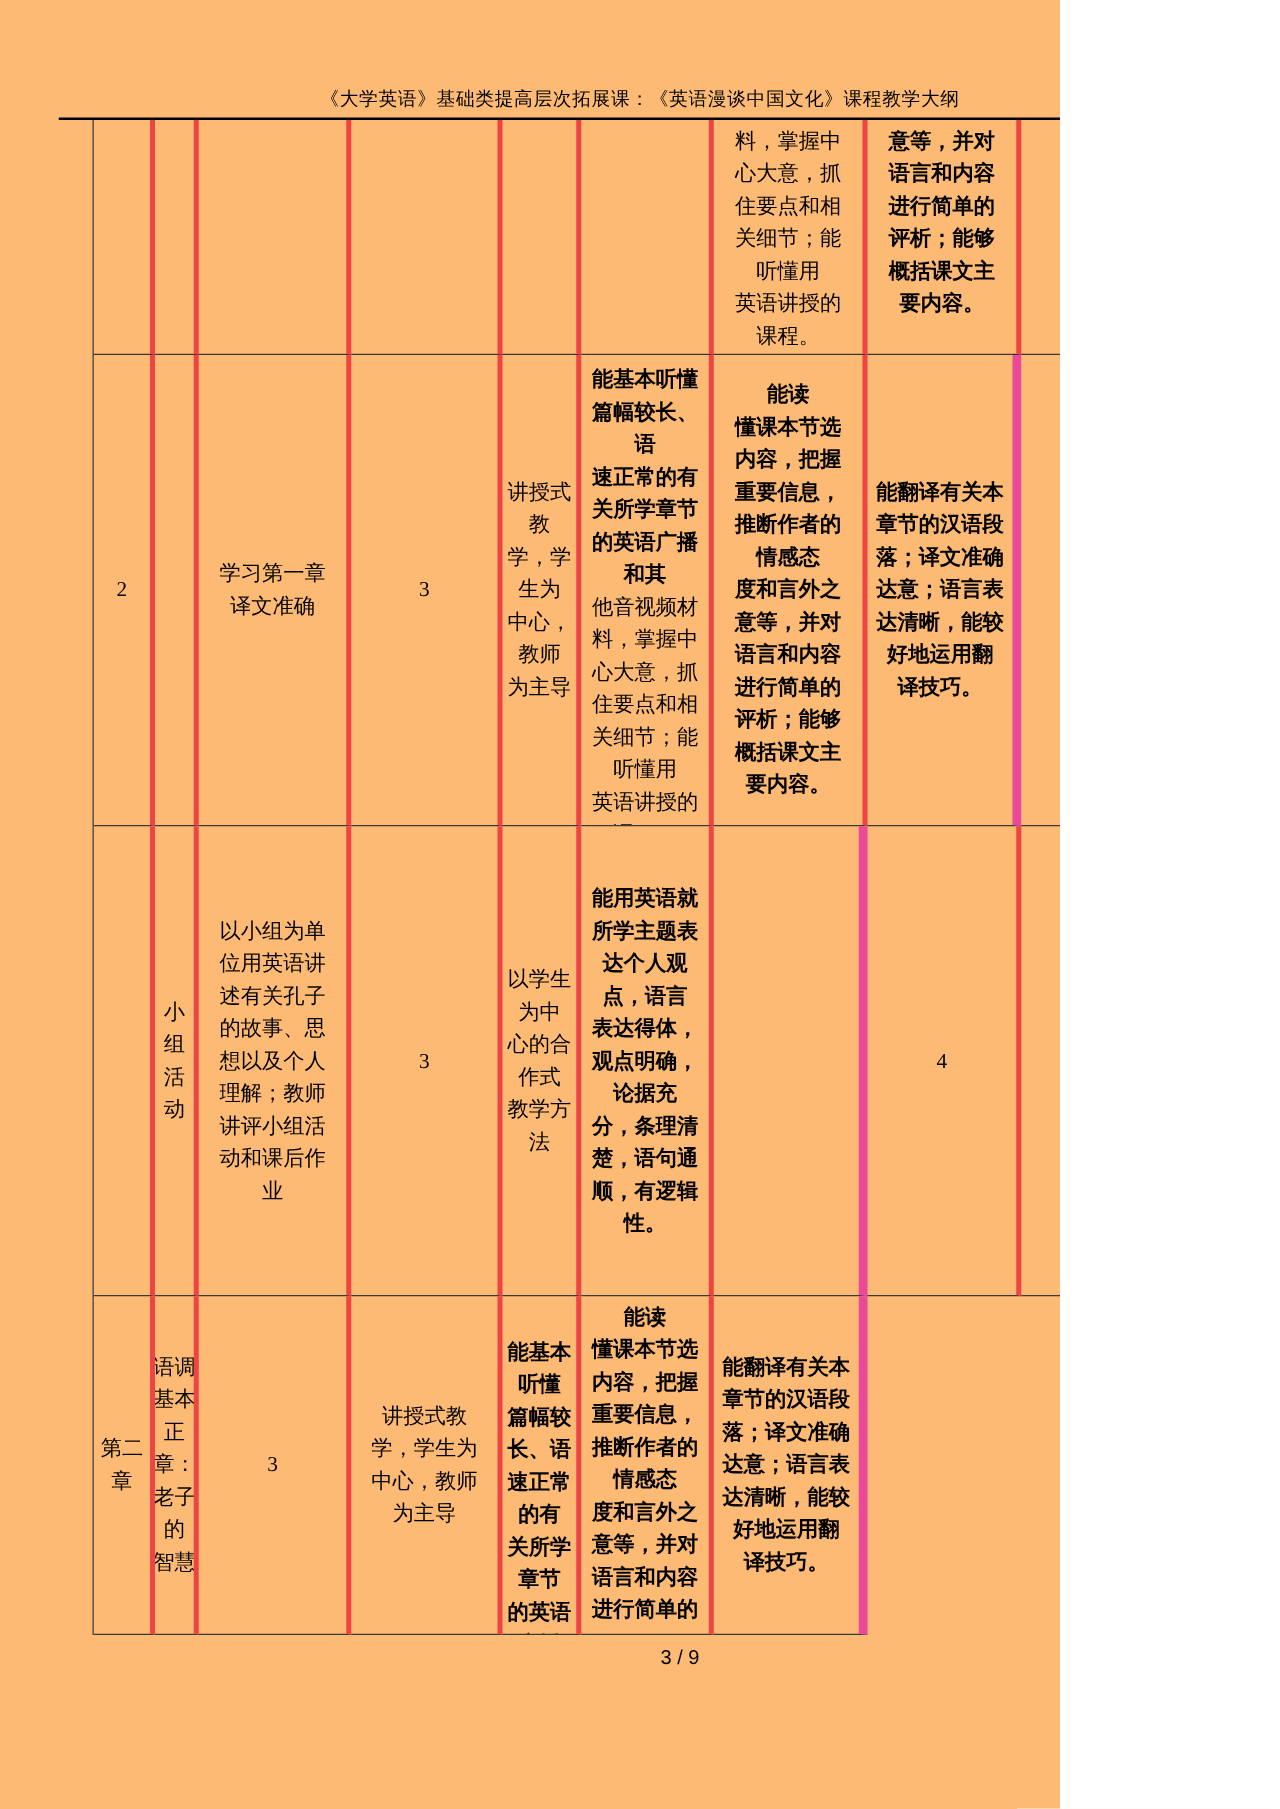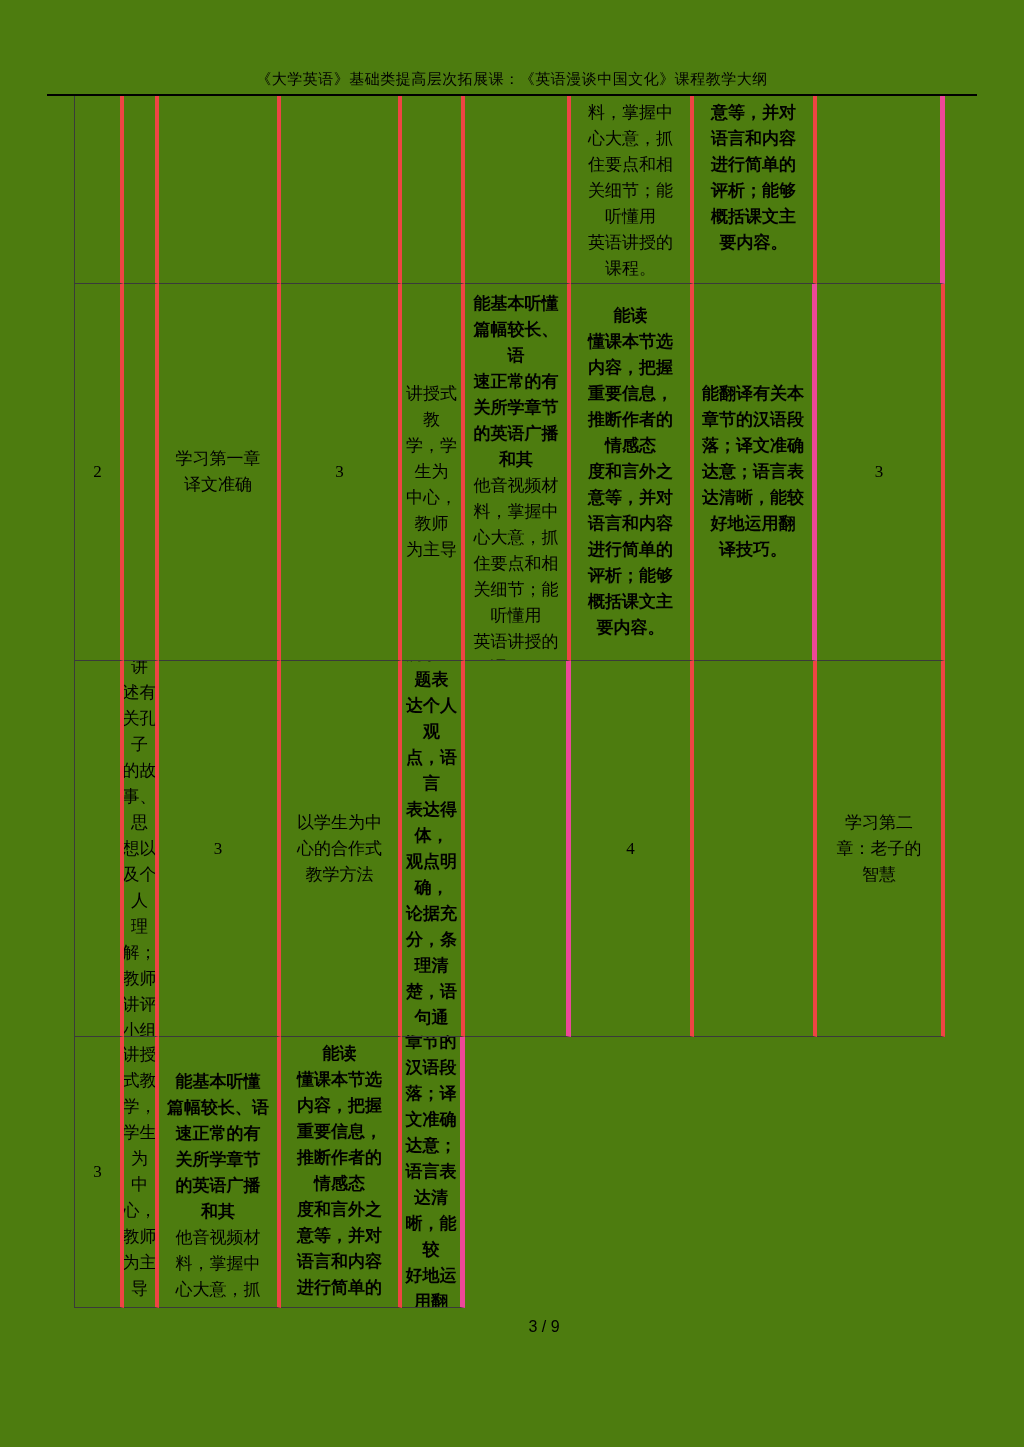--- a/index.html
+++ b/index.html
@@ -1,20 +1,20 @@
 <!DOCTYPE html>
 <html><head>
 <meta charset="utf-8">
 <style>
   html,body{margin:0;padding:0;background:#ffffff;}
   .page{
     position:relative;
-    width:1024px;
+    width:848px;
     height:1447px;
-    background:#4d7c0f;
+    background:#fdba74;
     font-family:"Liberation Serif","DejaVu Serif",serif;
     color:#000;
     overflow:hidden;
   }
   .doc-title{
     position:absolute;
     top:70px; left:0; width:1024px;
     text-align:center;
     font-size:15px;
     letter-spacing:0.5px;
@@ -43,21 +43,21 @@
     display:flex;
     flex-direction:column;
     align-items:center;
     justify-content:center;
     text-align:center;
     font-size:17px;
     line-height:26px;
     overflow:hidden;
     padding:0 2px;
   }
-  .cell.outer-right{border-right:5px solid #ec4899;}
+  .cell.outer-right{border-right:7px solid #ec4899;}
   .cell.top{justify-content:flex-start;padding-top:4px;}
   .txt{white-space:pre-line;display:block;}
   .w600{font-weight:600;}
   .w700{font-weight:700;margin-top:28px;}
   .page-footer{
     position:absolute;
     top:1318px; left:0; width:1024px;
     text-align:center;
     font-size:16px;
     font-family:"Liberation Sans","DejaVu Sans",sans-serif;
@@ -155,20 +155,23 @@
 达清晰，能较
 好地运用翻
 译技巧。</span>
     </div>
 
     <div class="cell">
       <span class="txt">3</span>
     </div>
     <div class="cell"></div>
     <div class="cell">
+      <span class="txt">小组活动</span>
+    </div>
+    <div class="cell">
       <span class="txt">以小组为单
 位用英语讲
 述有关孔子
 的故事、思
 想以及个人
 理解；教师
 讲评小组活
 动和课后作
 业</span>
     </div>
@@ -193,21 +196,24 @@
 顺，有逻辑
 性。</span>
     </div>
     <div class="cell outer-right"></div>
 
     <div class="cell">
       <span class="txt">4</span>
     </div>
     <div class="cell"></div>
     <div class="cell">
-      <span class="txt">学习第二
+      <span class="txt">第二章</span>
+    </div>
+    <div class="cell">
+      <span class="txt">语调基本正
 章：老子的
 智慧</span>
     </div>
     <div class="cell">
       <span class="txt">3</span>
     </div>
     <div class="cell">
       <span class="txt">讲授式教
 学，学生为
 中心，教师

